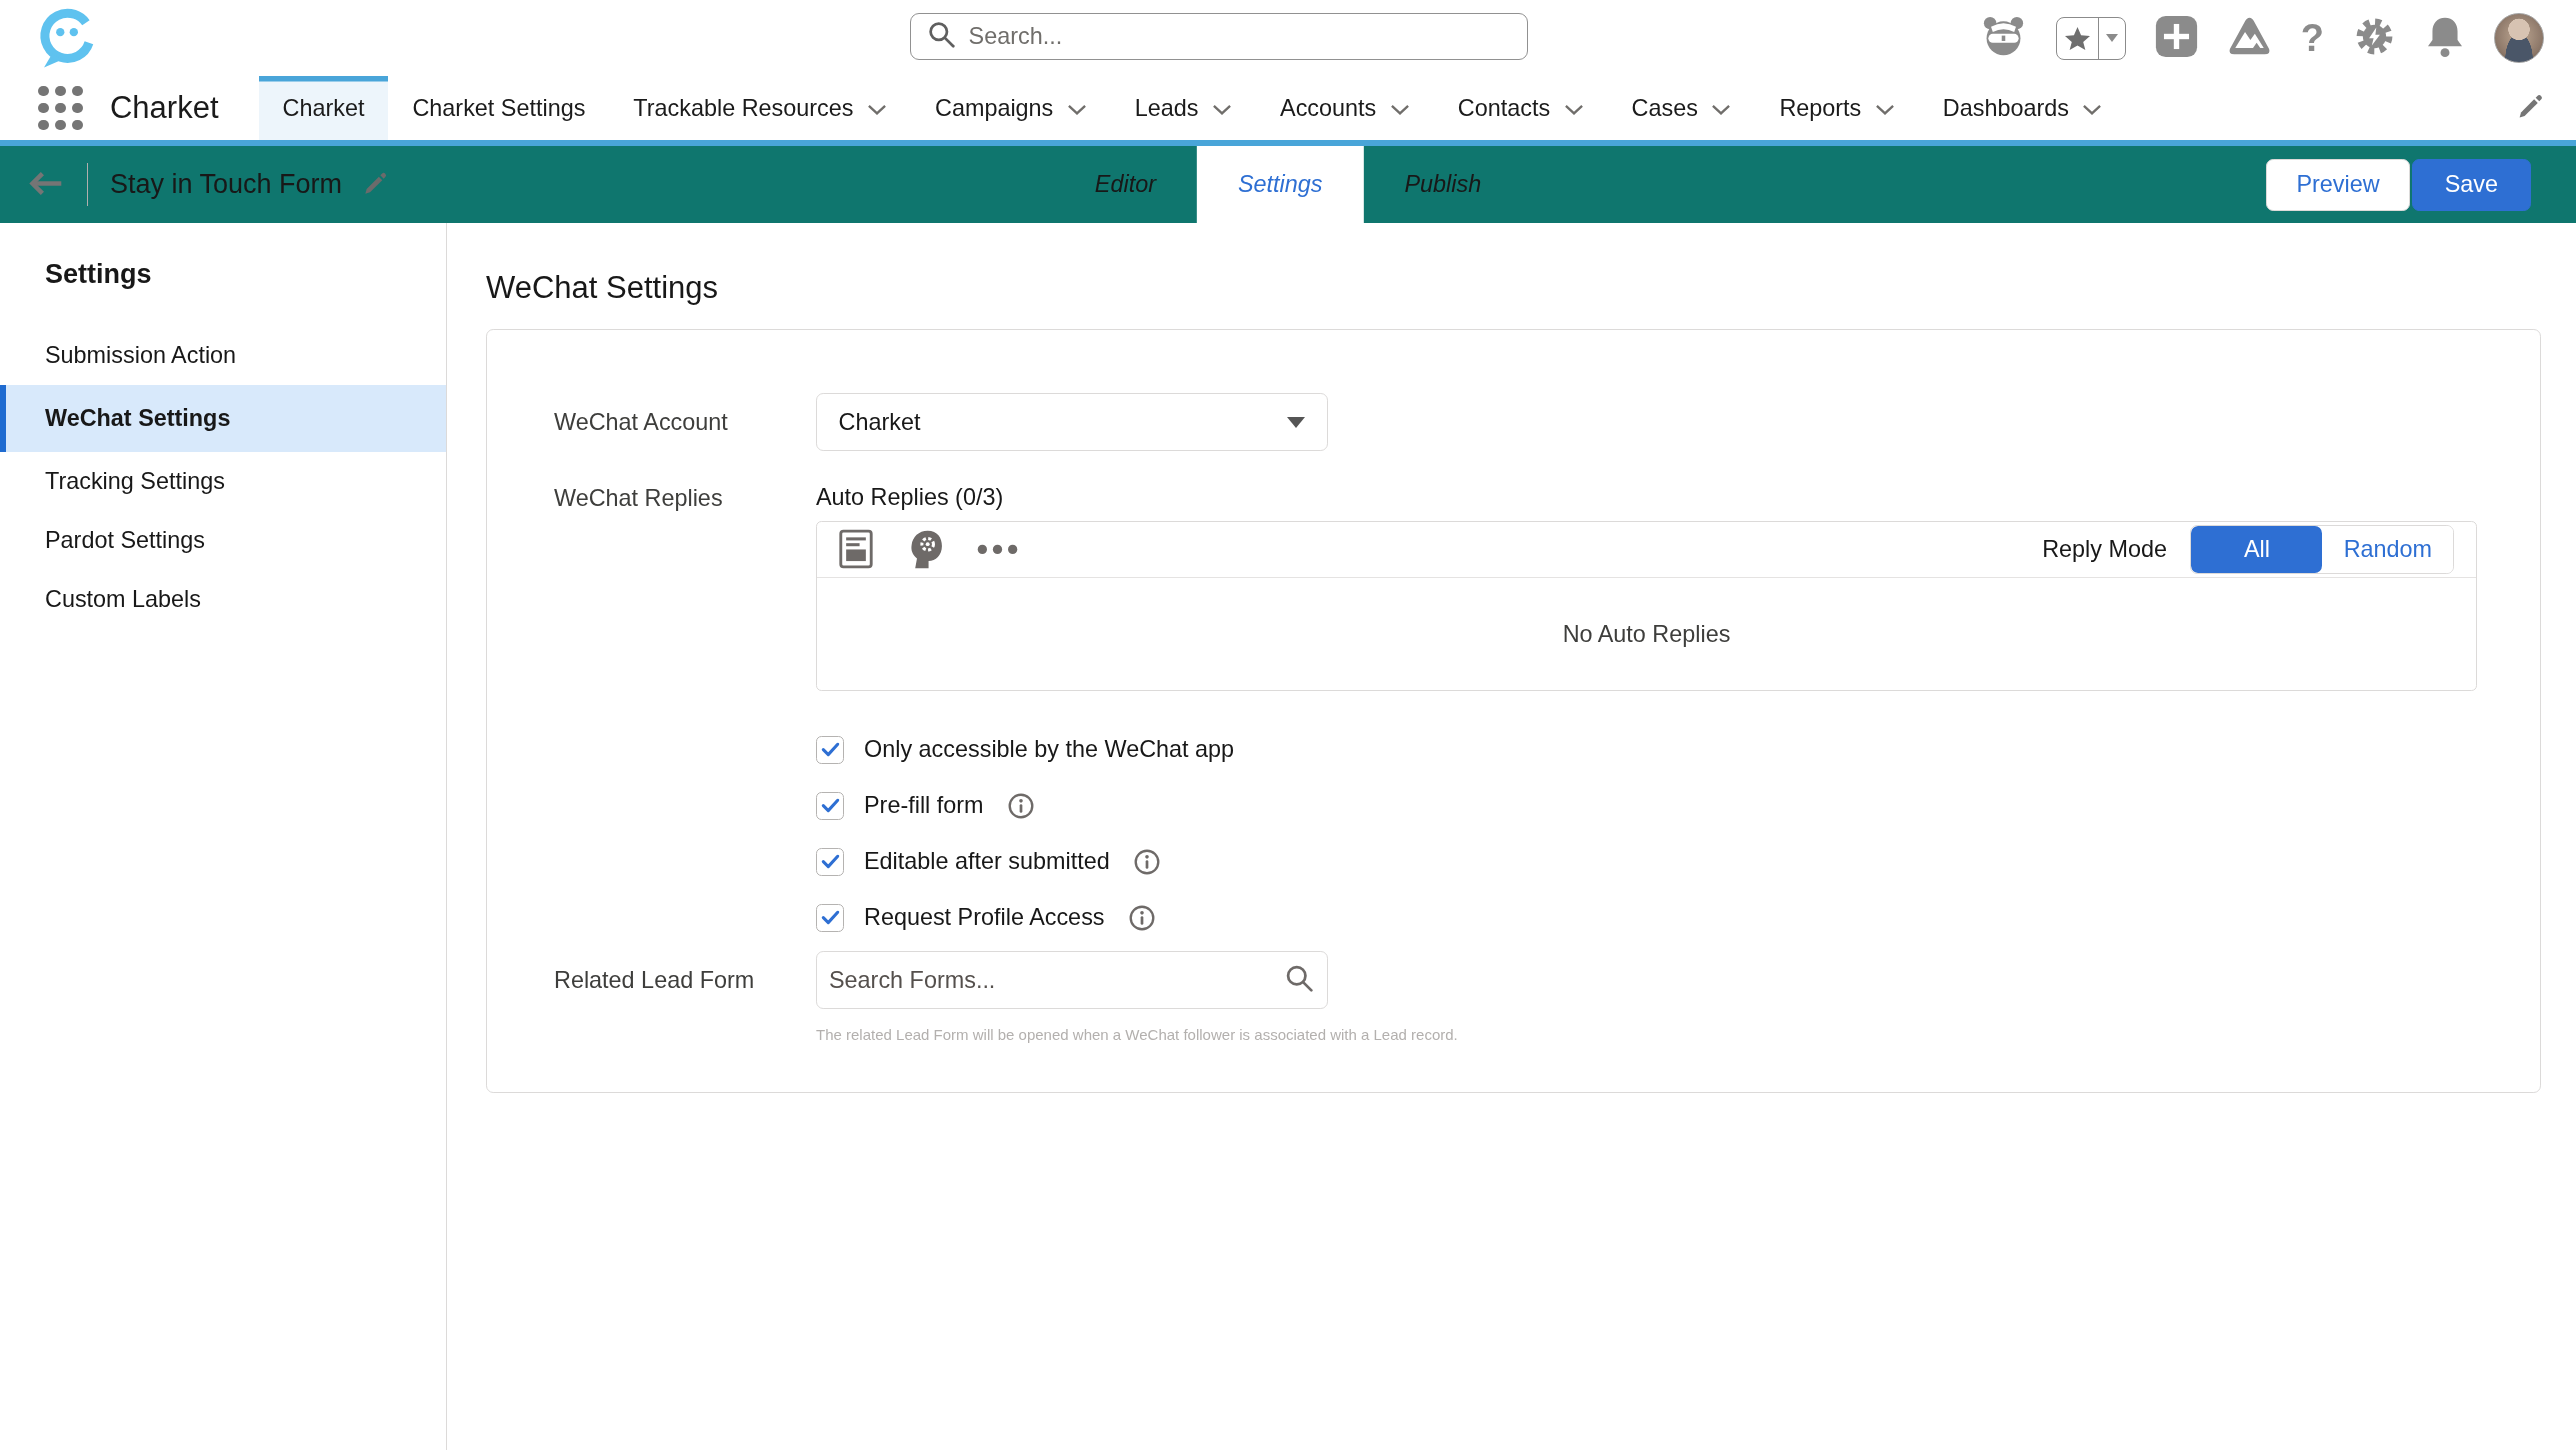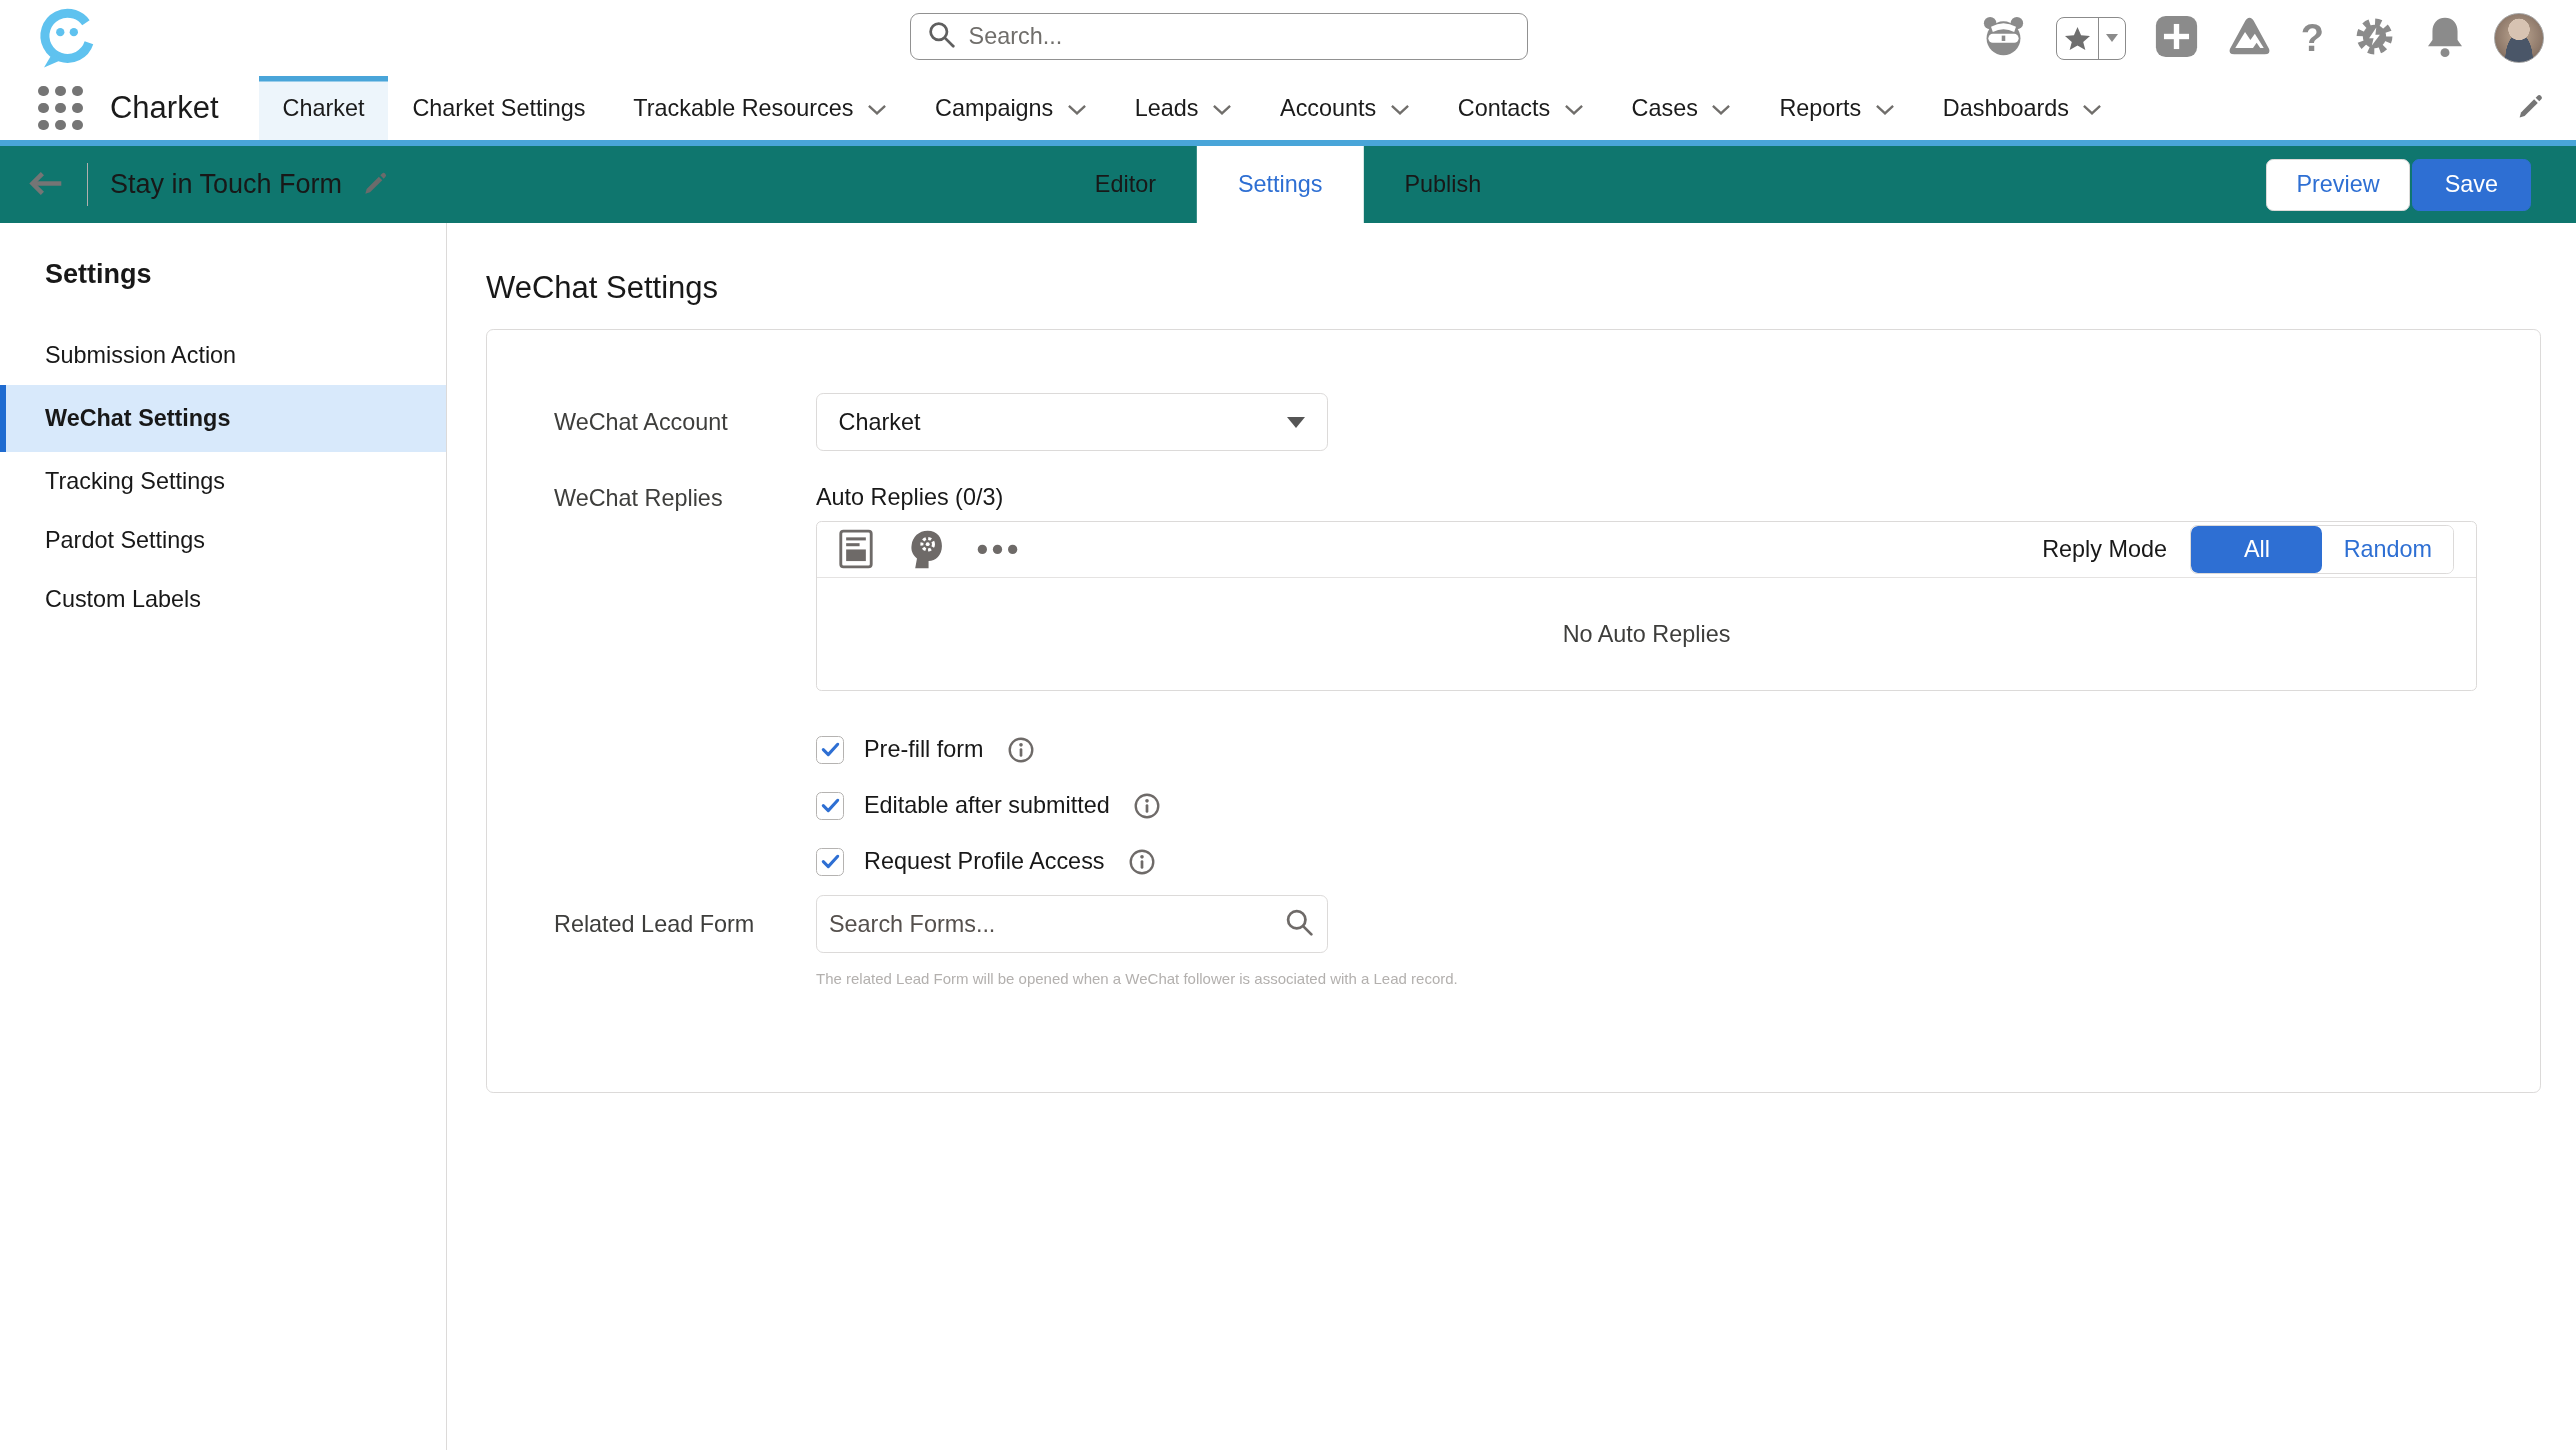--- a/index.html
+++ b/index.html
@@ -47,21 +47,21 @@
   
   .pageheader { height:77px; background:#0f766e; position:relative;
     display:flex; align-items:center; }
   .ph-left { display:flex; align-items:center; margin-left:27px; }
   .ph-divider { width:1.8px; height:43px; background:#b0afae; margin:0 21.6px; }
   .ph-title { font-size:27px; color:#181818; }
   .ph-title-pencil { margin-left:20px; }
   .ph-tabs { position:absolute; left:50%; transform:translateX(-50%); top:0;
     height:100%; display:flex; }
   .ph-tab { display:flex; align-items:center; padding:0 41px; font-size:23.4px;
-    color:#181818; cursor:pointer; }
+    color:#181818; cursor:pointer;font-style:italic; }
   .ph-tab.active { background:#fff; color:#2e6fd3; }
   .ph-actions { margin-left:auto; margin-right:45px; display:flex; gap:2px; }
   .btn { height:52px; border-radius:7.2px; font-size:23.4px; display:flex;
     align-items:center; justify-content:center; cursor:pointer;
     font-family:"Liberation Sans", sans-serif; }
   .btn-preview { padding:0 29px; background:#fff; border:0.9px solid #dcdad9; color:#2e6fd3; }
   .btn-save { padding:0 32px; background:#2e6fd3; border:0.9px solid #2e6fd3; color:#fff; }
 
   
   .content { display:flex; height:1228px; }
@@ -393,20 +393,28 @@
 
       <div class="form-row row-options">
         <div class="form-label"></div>
         <div>
           <div class="option-row">
             <span class="checkbox">
               <svg width="19" height="15.3" viewBox="0 0 21 17">
                   <polyline points="2.5,8.5 8,14 18.5,2.5" fill="none" stroke="#2e6fd3" stroke-width="3.4" stroke-linecap="round" stroke-linejoin="round"></polyline>
                 </svg>
             </span>
+            <span class="option-label">Only accessible by the WeChat app</span>
+          </div>
+          <div class="option-row">
+            <span class="checkbox">
+              <svg width="19" height="15.3" viewBox="0 0 21 17">
+                  <polyline points="2.5,8.5 8,14 18.5,2.5" fill="none" stroke="#2e6fd3" stroke-width="3.4" stroke-linecap="round" stroke-linejoin="round"></polyline>
+                </svg>
+            </span>
             <span class="option-label">Pre-fill form</span>
             <span class="option-info">
               <svg width="28" height="28" viewBox="0 0 31 31">
                   <circle cx="15.5" cy="15.5" r="12.5" fill="none" stroke="#6e6a68" stroke-width="2.6"></circle>
                   <circle cx="15.5" cy="9.8" r="2" fill="#6e6a68"></circle>
                   <rect x="14" y="13.5" width="3" height="9.5" rx="1.5" fill="#6e6a68"></rect>
                 </svg>
             </span>
           </div>
           <div class="option-row">

